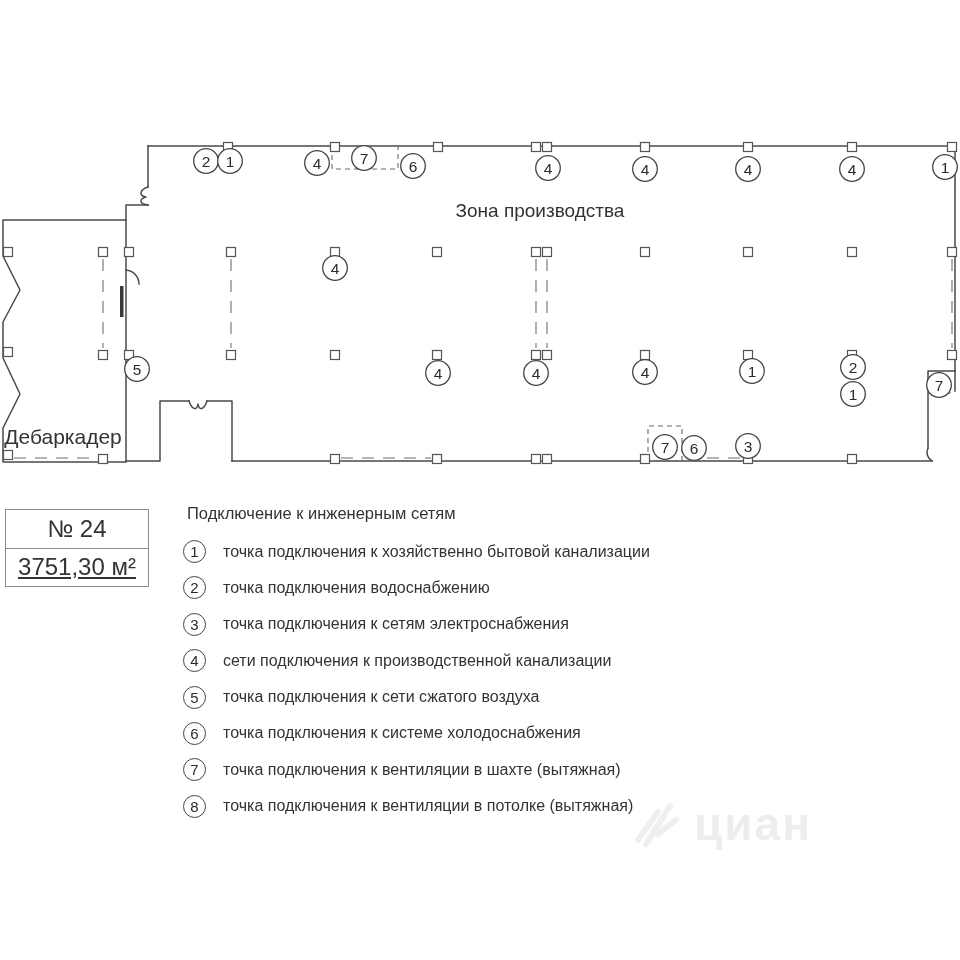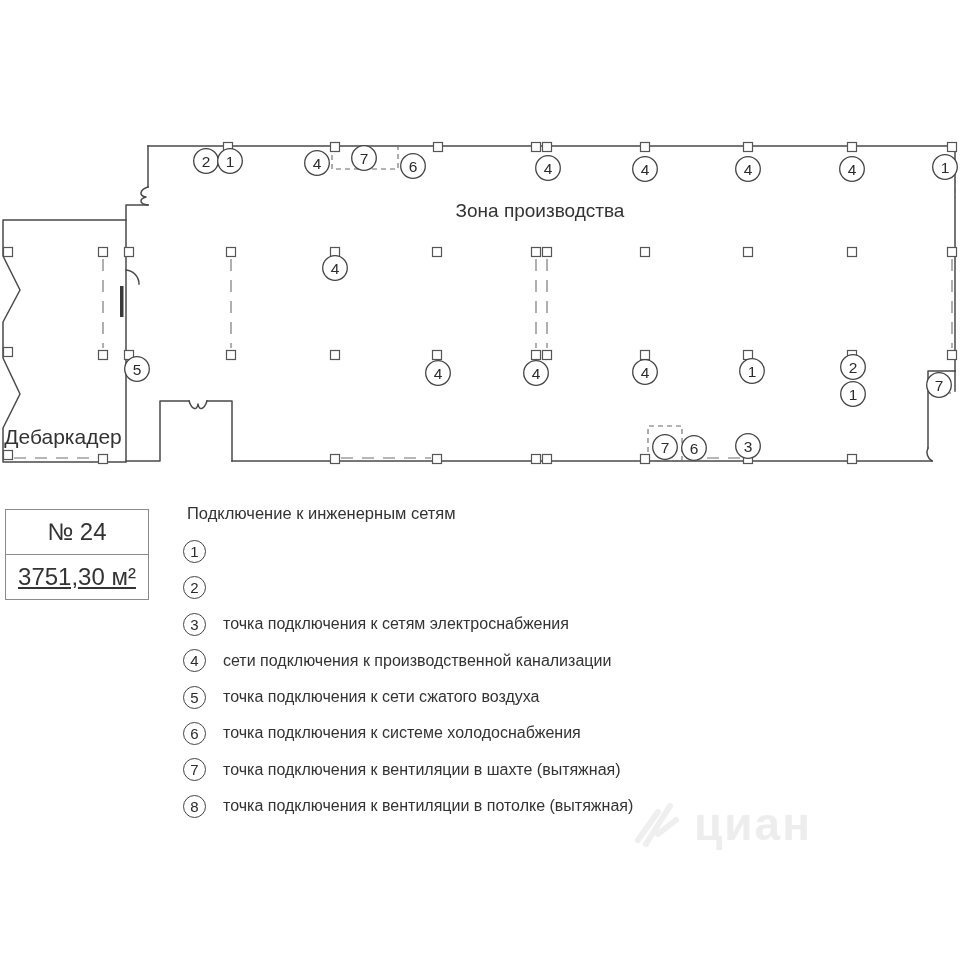--- a/index.html
+++ b/index.html
@@ -12,21 +12,21 @@
   .dashbox{fill:none;stroke:#6a6a6a;stroke-width:1.1;stroke-dasharray:5 4;}
   .dashline{fill:none;stroke:#6f6f6f;stroke-width:1.1;stroke-dasharray:12 9;}
   .col{fill:#ffffff;stroke:#555;stroke-width:1.2;}
   .marker-circle{fill:#ffffff;stroke:#444;stroke-width:1.3;}
   .marker-num{font-family:"Liberation Sans",sans-serif;font-size:15.5px;fill:#2b2b2b;text-anchor:middle;}
   .plan-label{font-family:"Liberation Sans",sans-serif;fill:#333;}
   .zone-label{font-size:19px;text-anchor:middle;}
   .dock-label{font-size:21px;text-anchor:middle;}
 
   .info-box{
-    position:absolute;left:5px;top:509px;width:144px;height:91px;
+    position:absolute;left:5px;top:509px;width:144px;height:78px;
     border:1.5px solid #8b8b8b;box-sizing:border-box;background:#fff;
     display:flex;flex-direction:column;
   }
   .info-row{flex:1;display:flex;align-items:center;justify-content:center;}
   .info-row.first{border-bottom:1.5px solid #8b8b8b;}
   .info-number{font-size:24px;color:#333;}
   .info-area{font-size:24px;color:#333;text-decoration:underline;}
 
   .legend{position:absolute;left:183px;top:502px;width:600px;}
   .legend-title{font-size:16.5px;line-height:22px;color:#333;padding-left:4px;margin-bottom:16px;}
@@ -235,23 +235,25 @@
   <div class="info-row">
     <span class="info-area">3751,30 м²</span>
   </div>
 </div>
 
 <div class="legend">
   <div class="legend-title">Подключение к инженерным сетям</div>
 
   <div class="legend-row">
     <span class="legend-num">1</span>
+    <span class="legend-text">точка подключения к хозяйственно бытовой канализации</span>
   </div>
   <div class="legend-row">
     <span class="legend-num">2</span>
+    <span class="legend-text">точка подключения водоснабжению</span>
   </div>
   <div class="legend-row">
     <span class="legend-num">3</span>
     <span class="legend-text">точка подключения к сетям электроснабжения</span>
   </div>
   <div class="legend-row">
     <span class="legend-num">4</span>
     <span class="legend-text">сети подключения к производственной канализации</span>
   </div>
   <div class="legend-row">

